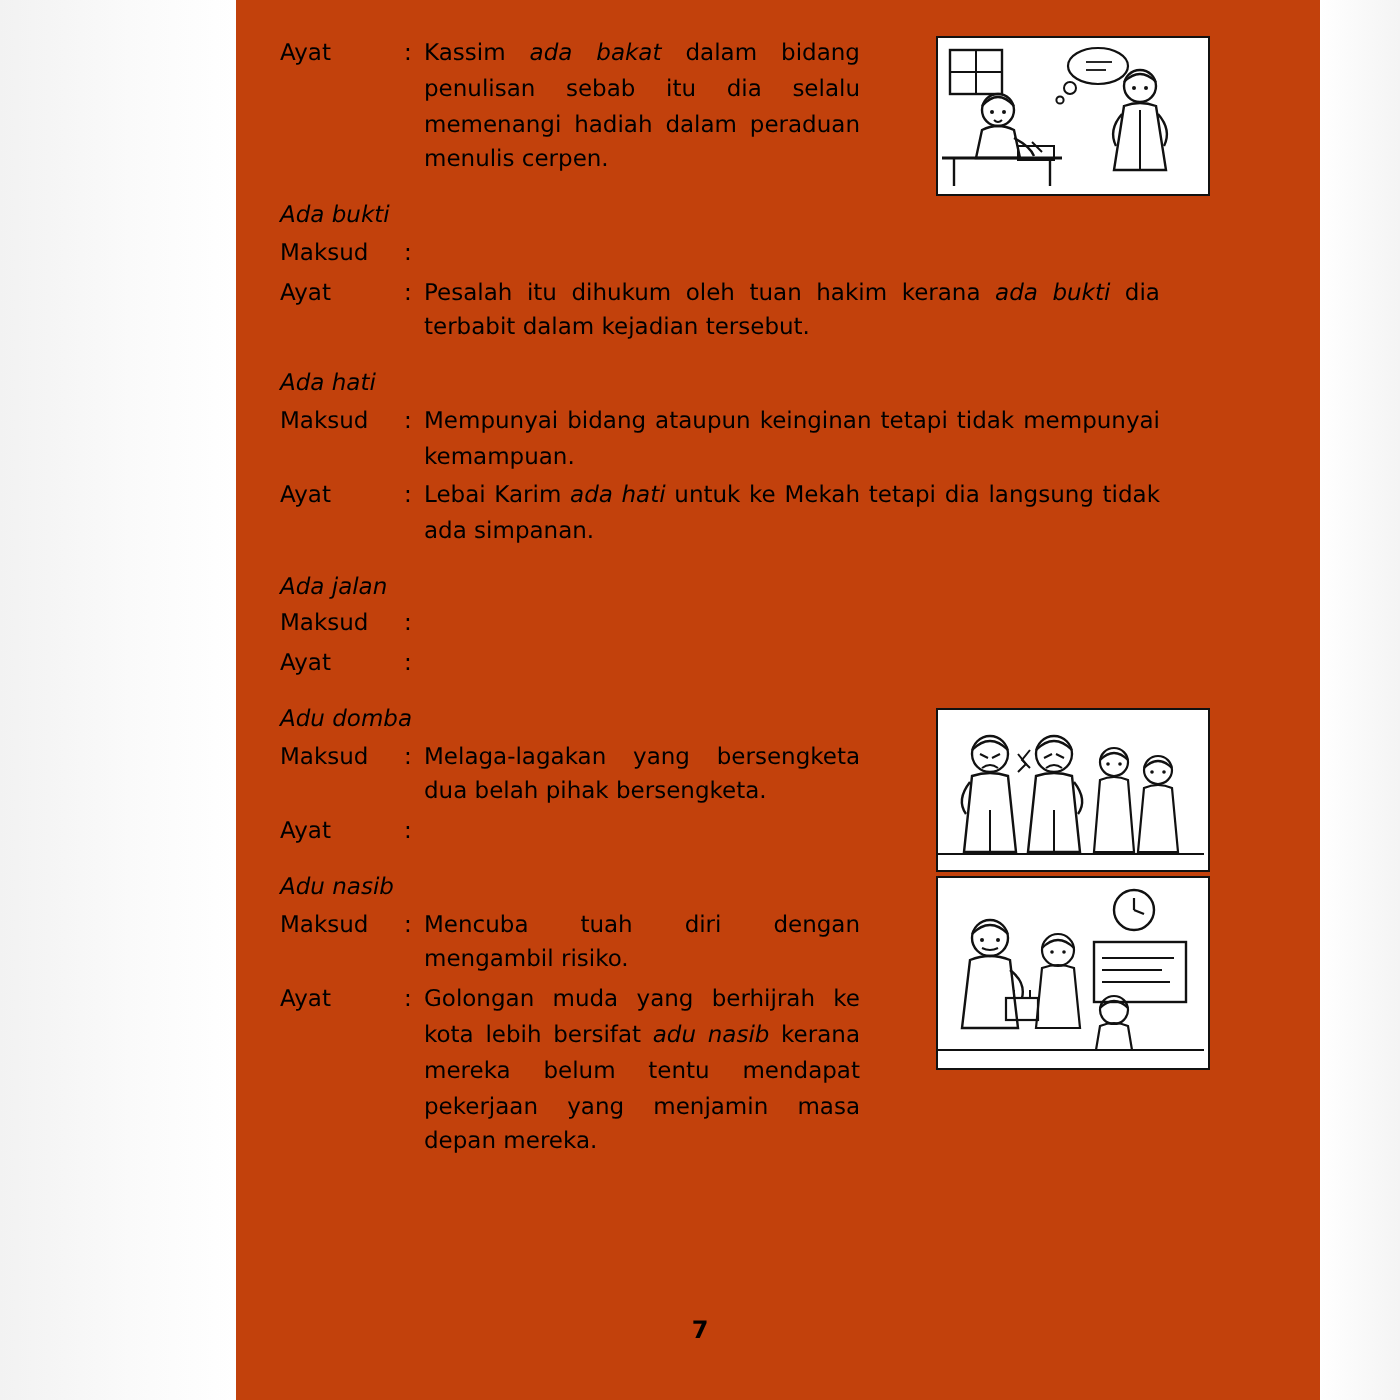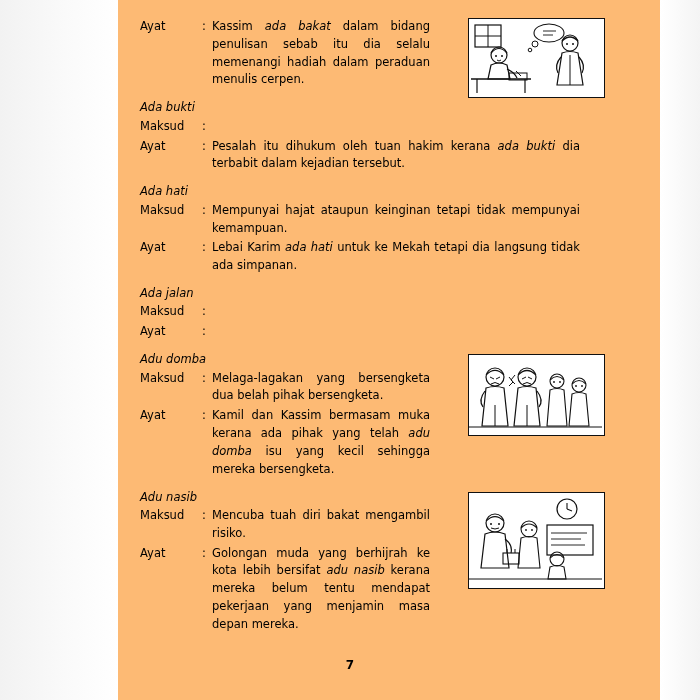--- a/index.html
+++ b/index.html
@@ -11,21 +11,21 @@
     width: 700px;
     height: 700px;
     font-family: "DejaVu Sans", sans-serif;
     color: #000;
     overflow: hidden;
   }
   .page {
     position: relative;
     width: 700px;
     height: 700px;
-    background: #fdba74;
+    background: #c2410c;
   }
   
   .page::before {
     content: "";
     position: absolute;
     left: 0; top: 0; bottom: 0;
     width: 118px;
     background: linear-gradient(to right, #f2f2f2 0%, #fafafa 55%, #ffffff 100%);
     pointer-events: none;
   }
@@ -164,21 +164,21 @@
         <span class="colon">:</span>
         <span class="txt">Pesalah itu dihukum oleh tuan hakim kerana <i>ada bukti</i> dia terbabit dalam kejadian tersebut.</span>
       </div>
     </div>
 
     <div class="entry">
       <div class="headword">Ada hati</div>
       <div class="row">
         <span class="lbl">Maksud</span>
         <span class="colon">:</span>
-        <span class="txt">Mempunyai hajat ataupun keinginan tetapi tidak mempunyai kemampuan.</span>
+        <span class="txt">Mempunyai bidang ataupun keinginan tetapi tidak mempunyai kemampuan.</span>
       </div>
       <div class="row">
         <span class="lbl">Ayat</span>
         <span class="colon">:</span>
         <span class="txt">Lebai Karim <i>ada hati</i> untuk ke Mekah tetapi dia langsung tidak ada simpanan.</span>
       </div>
     </div>
 
     <div class="entry">
       <div class="headword">Ada jalan</div>
@@ -233,21 +233,20 @@
       </div>
       <div class="headword">Adu domba</div>
       <div class="row">
         <span class="lbl">Maksud</span>
         <span class="colon">:</span>
         <span class="txt">Melaga-lagakan yang bersengketa dua belah pihak bersengketa.</span>
       </div>
       <div class="row">
         <span class="lbl">Ayat</span>
         <span class="colon">:</span>
-        <span class="txt">Kamil dan Kassim bermasam muka kerana ada pihak yang telah <i>adu domba</i> isu yang kecil sehingga mereka bersengketa.</span>
       </div>
     </div>
 
     <div class="entry with-art">
       <div class="art art-adu-nasib">
         <svg width="133" height="93" viewBox="0 0 133 93" xmlns="http://www.w3.org/2000/svg">
           <rect x="0" y="0" width="133" height="93" fill="#fff"></rect>
 
           <circle cx="98" cy="16" r="10" fill="none" stroke="#111" stroke-width="1.2"></circle>
           <line x1="98" y1="16" x2="98" y2="10" stroke="#111" stroke-width="1.1"></line>
@@ -278,21 +277,21 @@
           <circle cx="88" cy="66" r="7" fill="none" stroke="#111" stroke-width="1.1"></circle>
           <path d="M81 65 q7 -7 14 0" fill="none" stroke="#111" stroke-width="1.1"></path>
           <path d="M81 74 q7 -3 14 0 l2 12 h-18 z" fill="none" stroke="#111" stroke-width="1.1"></path>
           <line x1="0" y1="86" x2="133" y2="86" stroke="#111" stroke-width="1"></line>
         </svg>
       </div>
       <div class="headword">Adu nasib</div>
       <div class="row">
         <span class="lbl">Maksud</span>
         <span class="colon">:</span>
-        <span class="txt">Mencuba tuah diri bakat mengambil risiko.</span>
+        <span class="txt">Mencuba tuah diri dengan mengambil risiko.</span>
       </div>
       <div class="row">
         <span class="lbl">Ayat</span>
         <span class="colon">:</span>
         <span class="txt">Golongan muda yang berhijrah ke kota lebih bersifat <i>adu nasib</i> kerana mereka belum tentu mendapat pekerjaan yang menjamin masa depan mereka.</span>
       </div>
     </div>
 
   </div>
 

